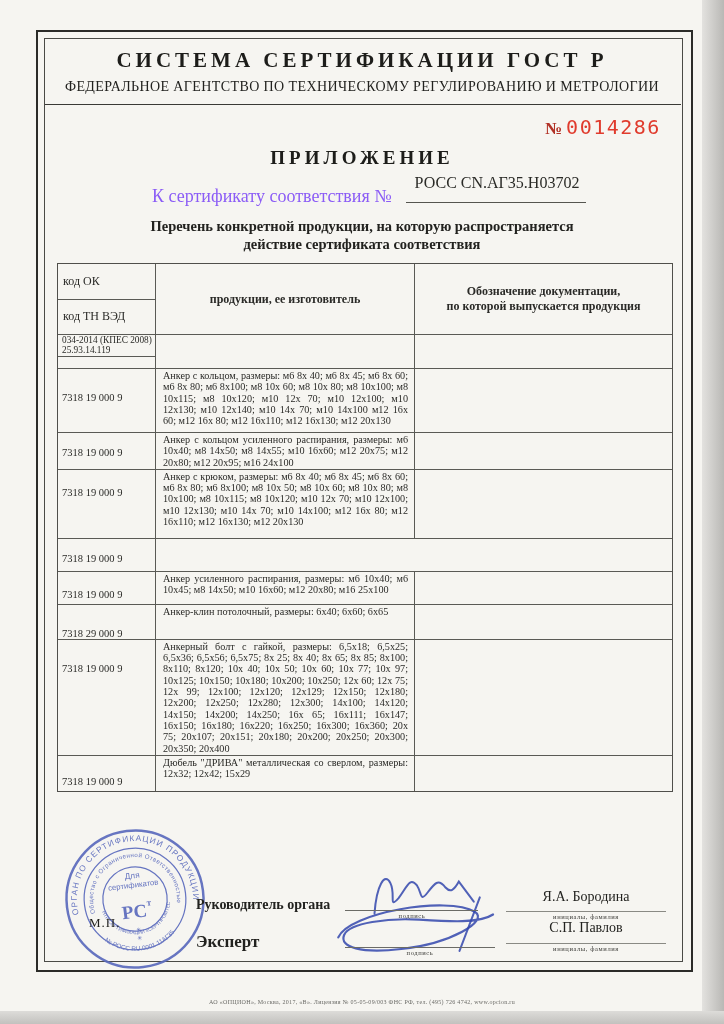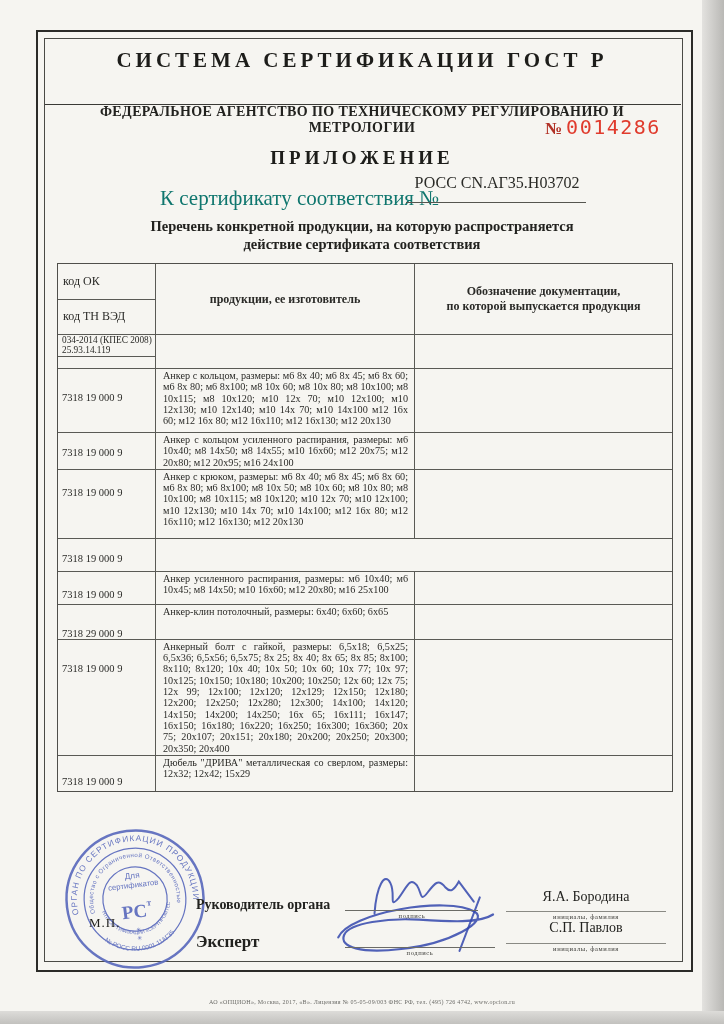--- a/index.html
+++ b/index.html
@@ -11,30 +11,30 @@
     background:linear-gradient(180deg,#dddcd9,#c2c1be);}
   .frame-outer{position:absolute;left:36px;top:30px;width:653px;height:938px;
     border:2.5px solid #2b2b28;}
   .frame-inner{position:absolute;left:44px;top:38px;width:637px;height:922px;
     border:1.2px solid #4a4a46;}
   .abs{position:absolute;}
   .ctr{text-align:center;}
   
   .sys-title{left:45px;top:48px;width:634px;font-size:21px;font-weight:bold;
     letter-spacing:4px;color:#1d1d1a;}
-  .agency{left:45px;top:79px;width:634px;font-size:14px;font-weight:bold;
-    letter-spacing:.4px;color:#22221f;margin-top:25px;}
+  .agency{left:45px;top:79px;width:634px;font-size:14px;font-weight:normal;
+    letter-spacing:.4px;color:#22221f;}
   .hrule{left:45px;top:104px;width:636px;height:0;border-top:1.6px solid #3a3a36;}
   .blank-no{left:545px;top:115px;width:130px;white-space:nowrap;}
   .blank-no .nsign{font-size:17px;color:#b23227;font-weight:bold;}
   .blank-no .digits{font-family:"DejaVu Sans Mono",monospace;font-size:20px;
     color:#e03b2d;letter-spacing:1.5px;}
   .app-title{left:45px;top:147px;width:634px;font-size:19px;font-weight:bold;
     letter-spacing:4px;color:#1d1d1a;}
-  .cert-label{left:160px;top:186px;font-size:21px;color:#0f766e;}
+  .cert-label{left:152px;top:186px;font-size:18px;color:#8b5cf6;}
   .cert-value{left:408px;top:174px;width:178px;text-align:center;font-size:16px;color:#2a2a26;}
   .cert-underline{left:406px;top:202px;width:180px;border-top:1.2px solid #55554f;}
   .subtitle1{left:45px;top:218px;width:634px;font-size:14.5px;font-weight:bold;color:#22221f;}
   .subtitle2{left:45px;top:236px;width:634px;font-size:14.5px;font-weight:bold;color:#22221f;}
   
   .tbl{left:57px;top:263px;width:614px;border:1.3px solid #504f4b;color:#2a2a27;}
   .thead{display:grid;grid-template-columns:98px 259px 1fr;min-height:70px;}
   .th-left{border-right:1.1px solid #5a5a55;display:flex;flex-direction:column;}
   .th-left .half{flex:1;display:flex;align-items:center;padding-left:5px;font-size:12px;}
   .th-left .half.top{border-bottom:1.1px solid #5a5a55;}

